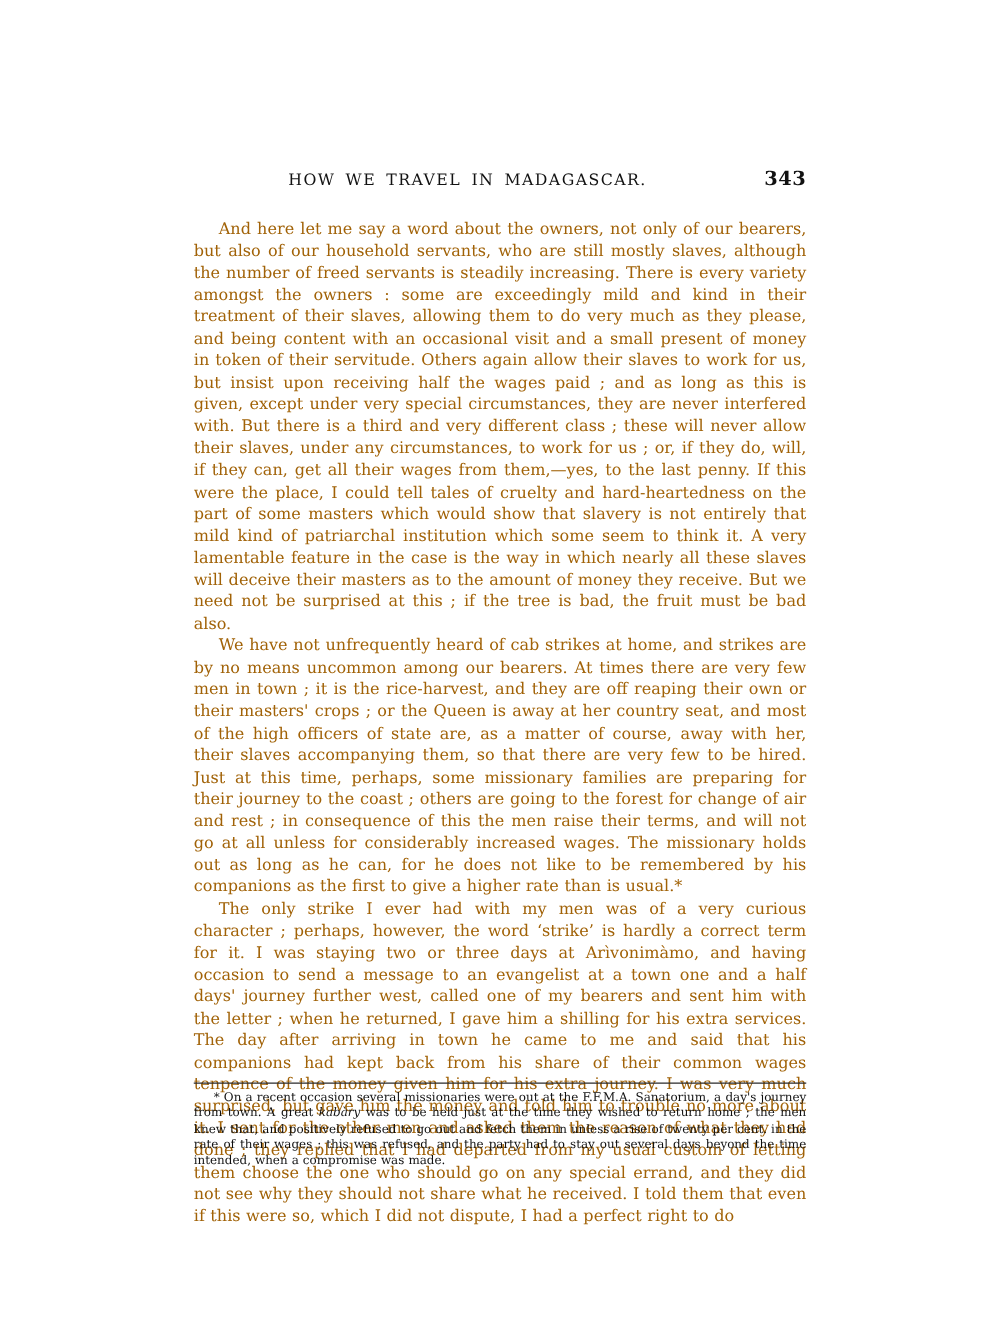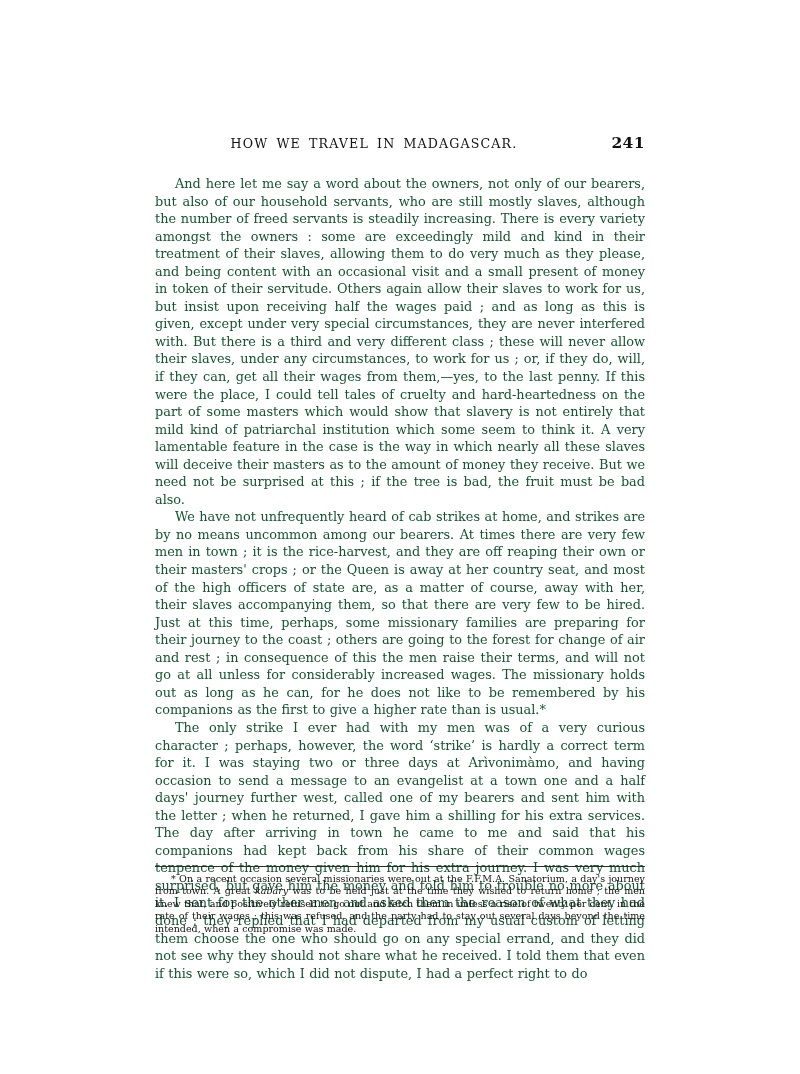--- a/index.html
+++ b/index.html
@@ -64,21 +64,21 @@
     margin-top: 13px;
   }
   .para {
     margin: 0;
     text-align: justify;
     text-align-last: left;
     font-family: "DejaVu Serif", serif;
     font-size: 12.85px;
     line-height: 17.55px;
     text-indent: 20px;
-    color: #14532d;
+    color: #a16207;
     word-spacing: 0.35px;
     hyphens: none;
   }
 
   
   .footnote-area {
     position: absolute;
     left: 155px;
     top: 866px;
     width: 490px;
@@ -110,21 +110,21 @@
 </style>
 </head>
 <body>
 
 <div class="page">
 
   <div class="text-block">
 
     <div class="running-head">
       <div class="head-title">HOW WE TRAVEL IN MADAGASCAR.</div>
-      <div class="page-number">241</div>
+      <div class="page-number">343</div>
     </div>
 
     <div class="body-copy">
       <p class="para">And here let me say a word about the owners, not only of our bearers, but also of our household servants, who are still mostly slaves, although the number of freed servants is steadily increasing.   There is every variety amongst the owners : some are exceedingly mild and kind in their treatment of their slaves, allowing them to do very much as they please, and being content with an occasional visit and a small present of money in token of their servitude.   Others again allow their slaves to work for us, but insist upon receiving half the wages paid ;  and as long as this is given, except under very special circumstances, they are never interfered with.   But there is a third and very different class ; these will never allow their slaves, under any circumstances, to work for us ;  or, if they do, will, if they can, get all their wages from them,—yes, to the last penny.   If this were the place, I could tell tales of cruelty and hard-heartedness on the part of some masters which would show that slavery is not entirely that mild kind of patriarchal institution which some seem to think it.   A very lamentable feature in the case is the way in which nearly all these slaves will deceive their masters as to the amount of money they receive.   But we need not be surprised at this ; if the tree is bad, the fruit must be bad also.</p>
       <p class="para">We have not unfrequently heard of cab strikes at home, and strikes are by no means uncommon among our bearers.   At times there are very few men in town ; it is the rice-harvest, and they are off reaping their own or their masters' crops ; or the Queen is away at her country seat, and most of the high officers of state are, as a matter of course, away with her, their slaves accompanying them, so that there are very few to be hired.   Just at this time, perhaps, some missionary families are preparing for their journey to the coast ;  others are going to the forest for change of air and rest ; in consequence of this the men raise their terms, and will not go at all unless for considerably increased wages.   The missionary holds out as long as he can, for he does not like to be remembered by his companions as the first to  give a higher rate than is usual.*</p>
       <p class="para">The only strike I ever had with my men was of a very curious character ; perhaps, however, the word ‘strike’ is hardly a correct term for it.   I was staying two or three days at Arìvonimàmo, and having occasion to send a message to an evangelist at a town one and a half days' journey further west, called one of my bearers and sent him with the letter ; when he returned, I gave him a shilling for his extra services. The day after arriving in town he came to me and said that his companions had kept back from his share of their common wages tenpence of the money given him for his extra journey.   I was very much surprised, but gave him the money and told him to trouble no more about it.   I sent for the other men and asked them the reason of what they had done ; they replied that I had departed from my usual custom of letting them choose the one who should go on any special errand, and they did not see why they should not share what he received.   I told them that even if this were so, which I did not dispute, I had a perfect right to do</p>
     </div>
 
   </div>
 

